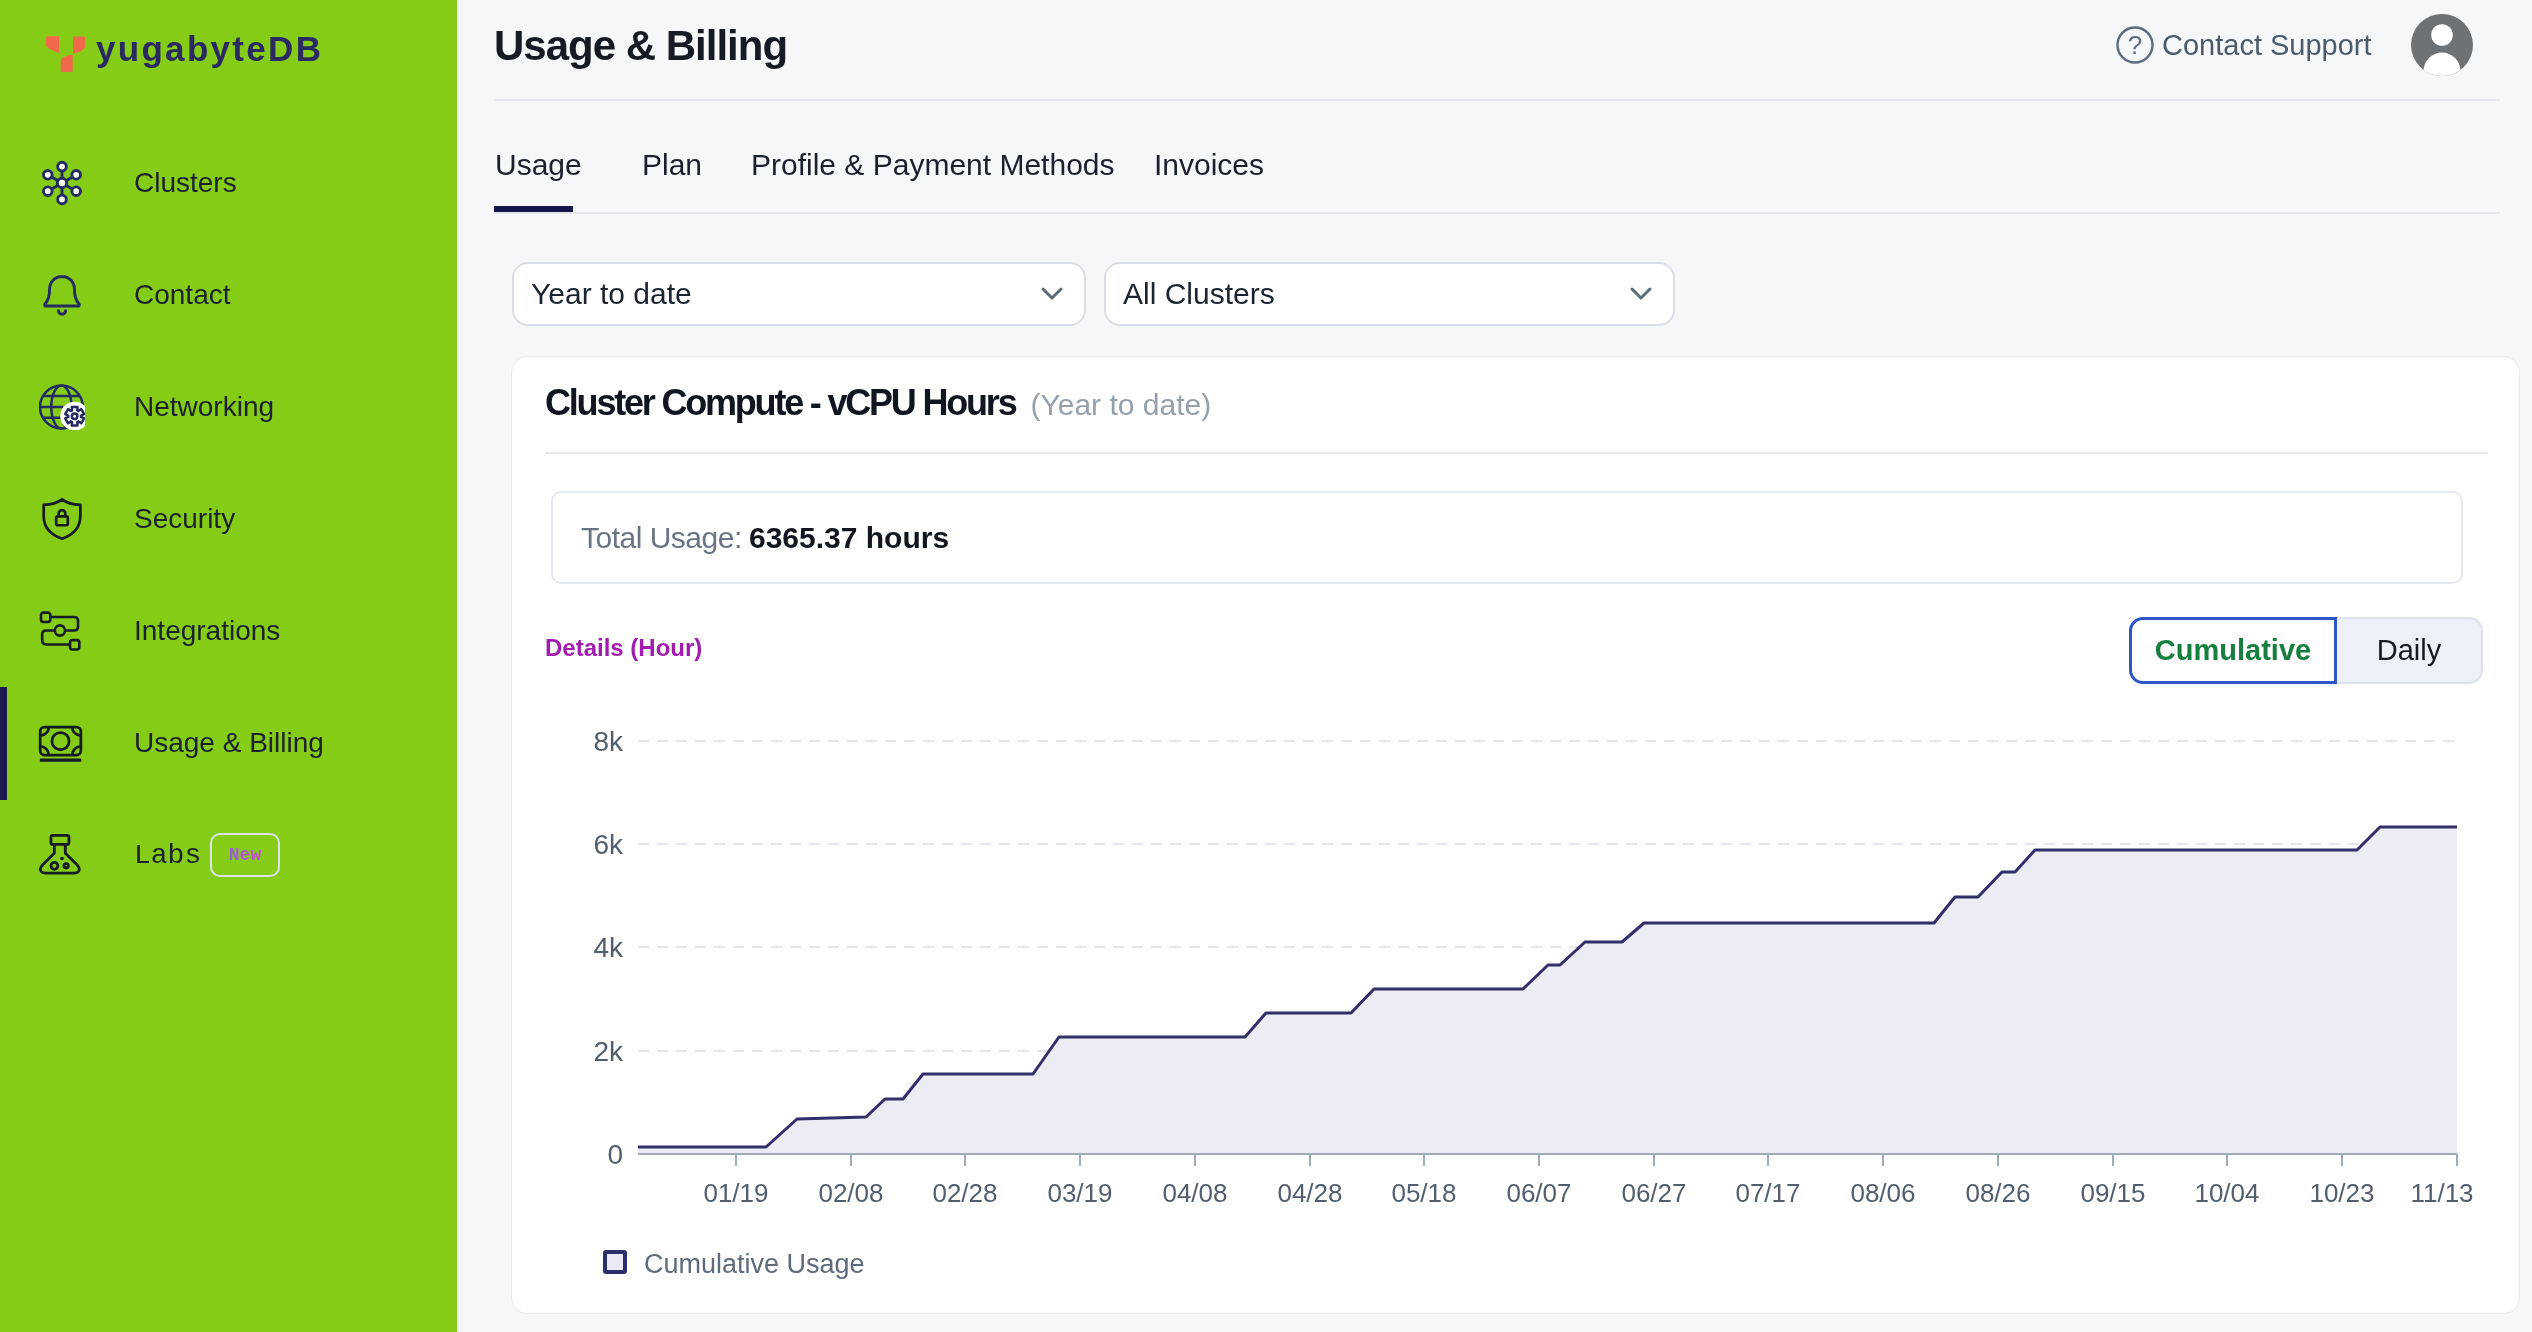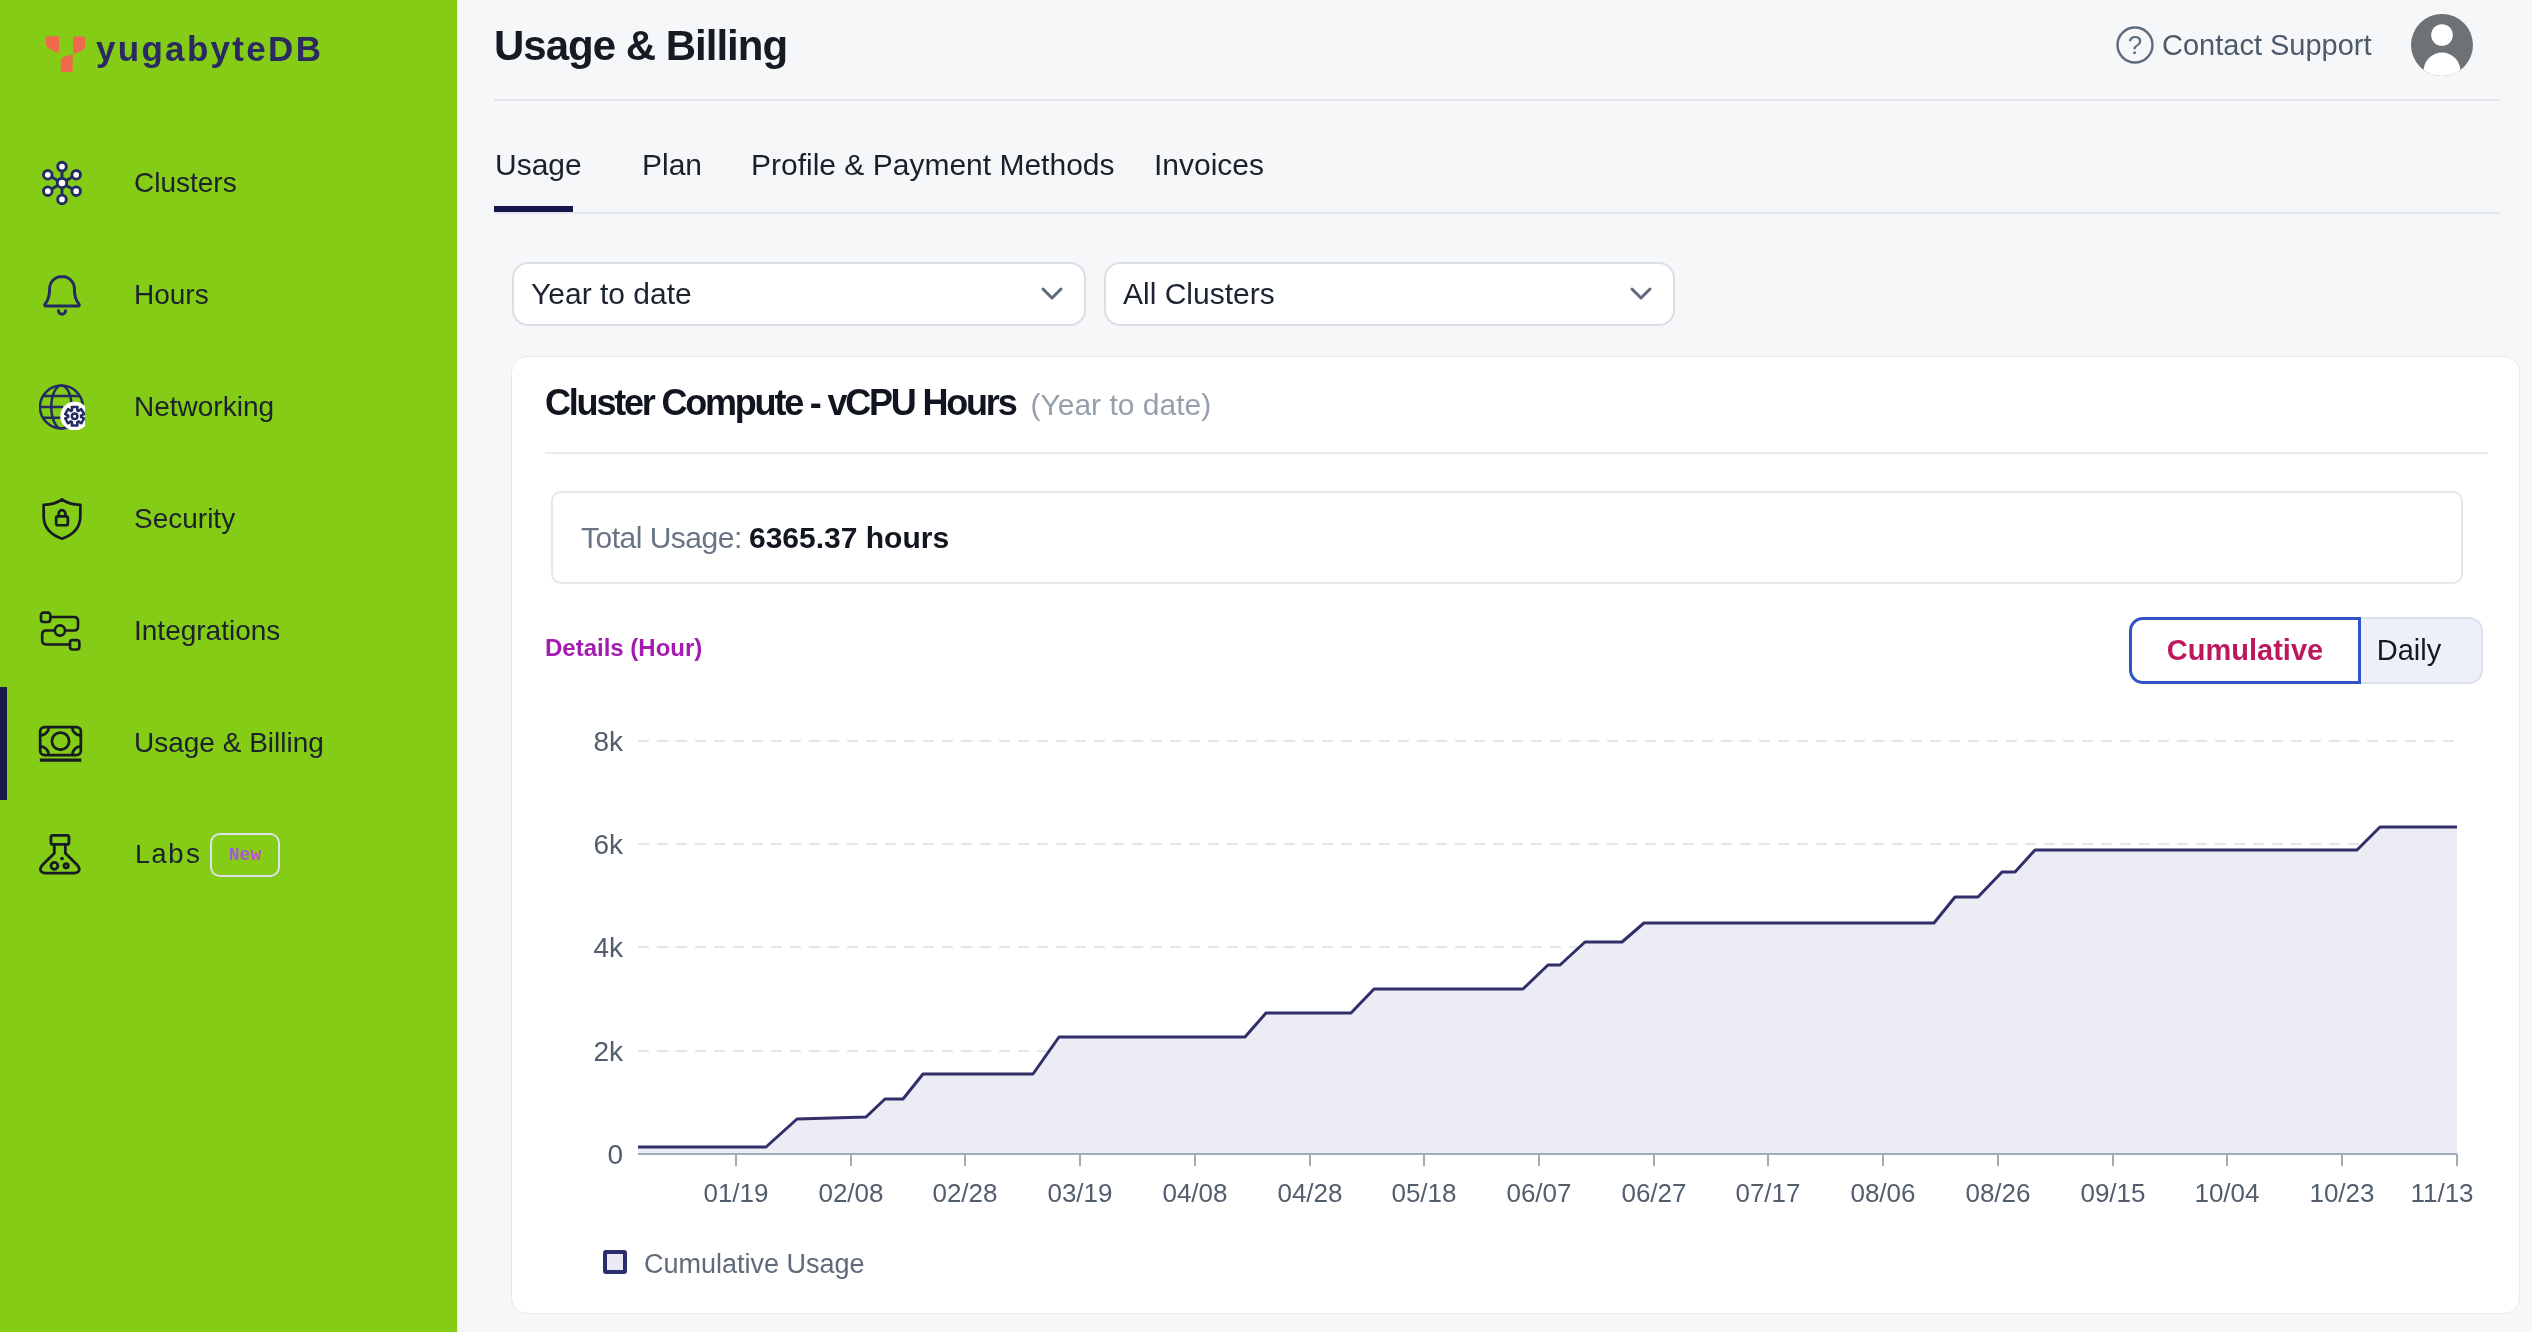--- a/index.html
+++ b/index.html
@@ -29,21 +29,21 @@
   .sel .chev { position:absolute; right:14px; top:50%; transform:translateY(-50%); }
   .card { position:absolute; left:53px; top:356px; width:2009px; height:958px; background:#fff; border:1px solid #e7e9ee; border-radius:16px; }
   .ctitle { position:absolute; left:33px; top:28px; font-size:36px; font-weight:700; color:#11151f; letter-spacing:-2.2px; line-height:1.02; }
   .ctitle .sub { font-weight:400; font-size:30px; color:#95a0ad; margin-left:15px; letter-spacing:0; }
   .cline { position:absolute; left:33px; top:95px; width:1943px; height:2px; background:#e8eaef; }
   .totalbox { position:absolute; left:39px; top:134px; width:1912px; height:93px; border:2px solid #e4e8ee; border-radius:10px; }
   .totalbox .tl { position:absolute; left:28px; top:50%; transform:translateY(-50%); font-size:30px; color:#6a7484; letter-spacing:-0.5px; }
   .totalbox .tv { position:absolute; left:196px; top:50%; transform:translateY(-50%); font-size:30px; font-weight:700; color:#12161e;text-align:right; }
   .details { position:absolute; left:33px; top:277px; font-size:24px; font-weight:700; color:#a21caf; }
   .tgl { position:absolute; top:260px; height:67px; font-size:29px; text-align:center; }
-  .tglcum { left:1617px; width:232px; border:3px solid #2f54c6; border-radius:14px 0 0 14px; background:#fff; color:#be185d; font-weight:700; line-height:61px; z-index:2; }
+  .tglcum { left:1617px; width:208px; border:3px solid #2f54c6; border-radius:14px 0 0 14px; background:#fff; color:#15803d; font-weight:700; line-height:61px; z-index:2; }
   .tgldaily { left:1825px; width:146px; border:2px solid #dce1ea; border-left:none; border-radius:0 14px 14px 0; background:#edf0f9; color:#14181f; line-height:63px; z-index:1; }
   .legend { position:absolute; left:91px; top:893px; }
   .legsq { position:absolute; left:0; top:0; width:24px; height:24px; border:4px solid #2b2e6b; border-radius:3px; background:#e9eaf5; }
   .legtx { position:absolute; left:41px; top:-1px; font-size:27px; color:#5f6b7a; white-space:nowrap; }
 </style>
 </head>
 <body>
 <div class="sidebar">
   <svg class="logo" width="41" height="40" viewBox="0 0 41 40">
     <path fill="#f0694a" d="M1.6,0.2 H13 V17 C8.5,15.3 0,12.2 0,8.8 V1.8 Q0,0.2 1.6,0.2 Z"></path>
@@ -68,21 +68,21 @@
         <circle cx="4.9" cy="16.1" r="2.15" fill="#fff"></circle>
       <circle cx="12" cy="12" r="2.35" fill="#fff"></circle>
     </svg>
     <div class="lbl">Clusters</div>
   </div>
   <div class="mitem" style="top:239px;">
     <svg class="ic" style="left:37px;" width="50" height="50" viewBox="0 0 24 24" fill="none" stroke="#232b63" stroke-width="1.4" stroke-linecap="round" stroke-linejoin="round">
       <path d="M12,3.1 a5.95,5.95 0 0 0 -5.95,5.95 c0,3.5 -.65,5.7 -2.2,7.3 a.55,.55 0 0 0 .4,.95 h15.5 a.55,.55 0 0 0 .4,-.95 c-1.55,-1.6 -2.2,-3.8 -2.2,-7.3 a5.95,5.95 0 0 0 -5.95,-5.95 z"></path>
       <path d="M10.3,19.5 a1.7,1.7 0 0 0 3.4,0"></path>
     </svg>
-    <div class="lbl">Hours</div>
+    <div class="lbl">Contact</div>
   </div>
   <div class="mitem" style="top:351px;">
     <svg class="ic" style="left:39px;" width="46" height="46" viewBox="0 0 24 24" fill="none" stroke="#232b63" stroke-width="1.3">
       <circle cx="11.7" cy="12" r="11.2"></circle>
       <ellipse cx="11.7" cy="12" rx="5.3" ry="11.2"></ellipse>
       <line x1="2.1" y1="6.3" x2="21.3" y2="6.3"></line>
       <line x1="0.5" y1="12" x2="12.6" y2="12"></line>
       <line x1="2.1" y1="17.6" x2="12.6" y2="17.6"></line>
       <circle cx="18.6" cy="16.8" r="7.5" fill="#fff" stroke="none"></circle>
       <path stroke-linejoin="round" d="M17.12,11.97 L20.08,11.97 L19.96,13.74 A3.35,3.35 0 0 1 20.57,14.09 L22.04,13.11 L23.52,15.66 L21.93,16.45 A3.35,3.35 0 0 1 21.93,17.15 L23.52,17.94 L22.04,20.49 L20.57,19.51 A3.35,3.35 0 0 1 19.96,19.86 L20.08,21.63 L17.12,21.63 L17.24,19.86 A3.35,3.35 0 0 1 16.63,19.51 L15.16,20.49 L13.68,17.94 L15.27,17.15 A3.35,3.35 0 0 1 15.27,16.45 L13.68,15.66 L15.16,13.11 L16.63,14.09 A3.35,3.35 0 0 1 17.24,13.74 Z"></path>

